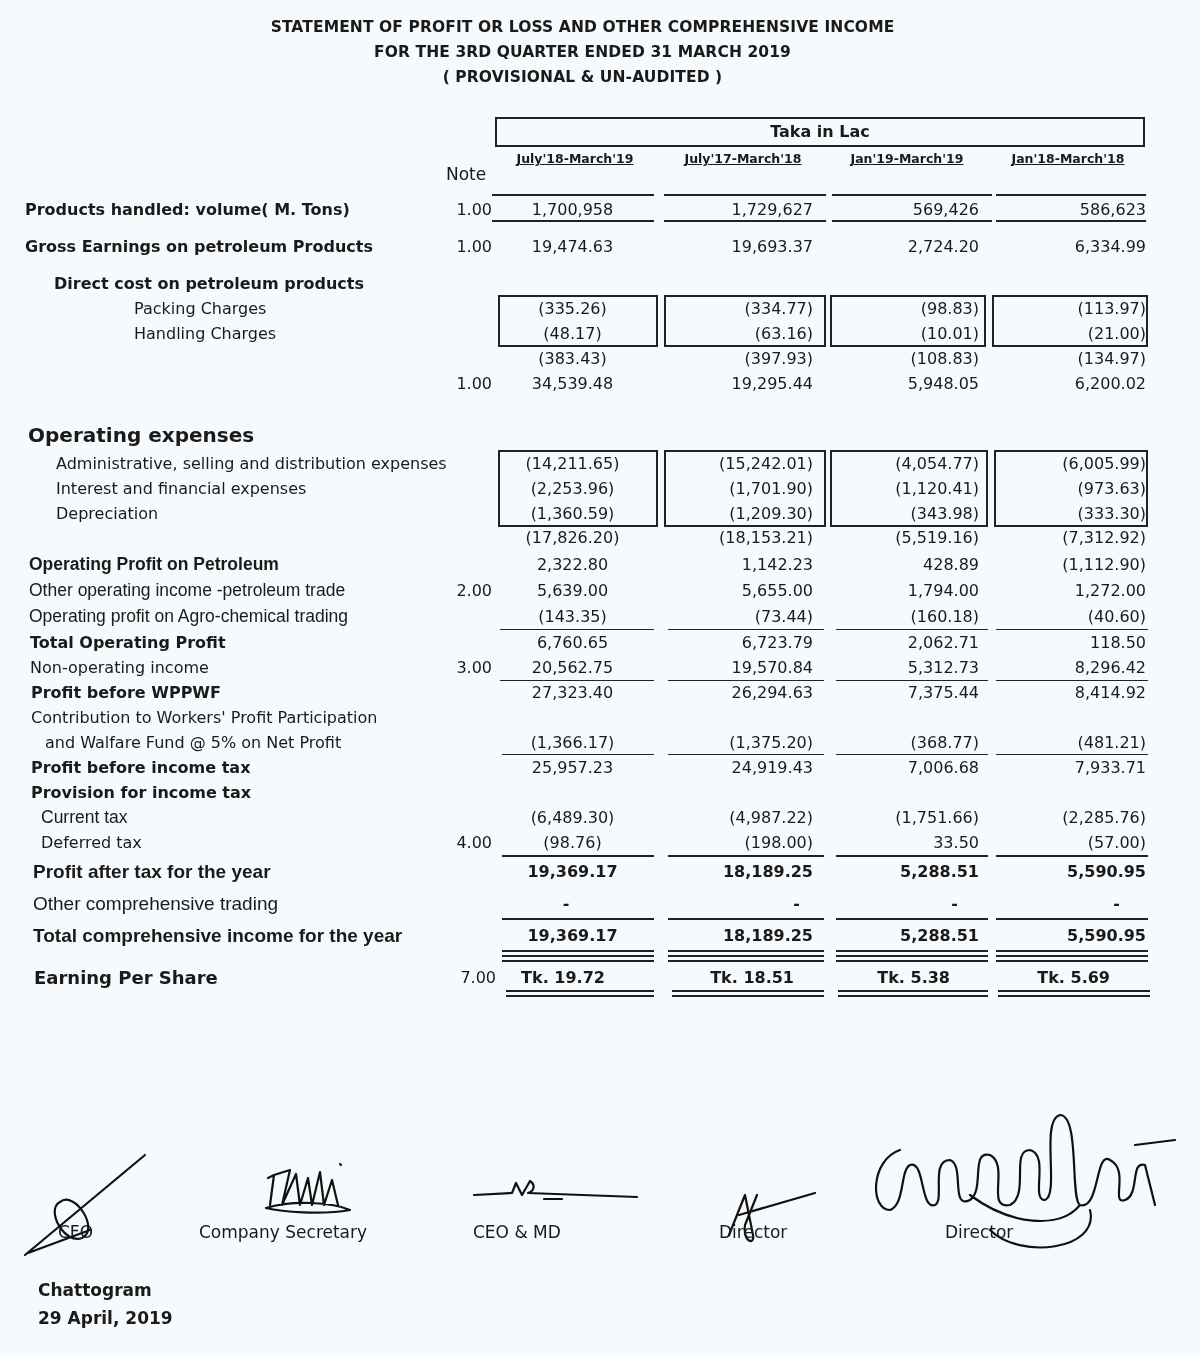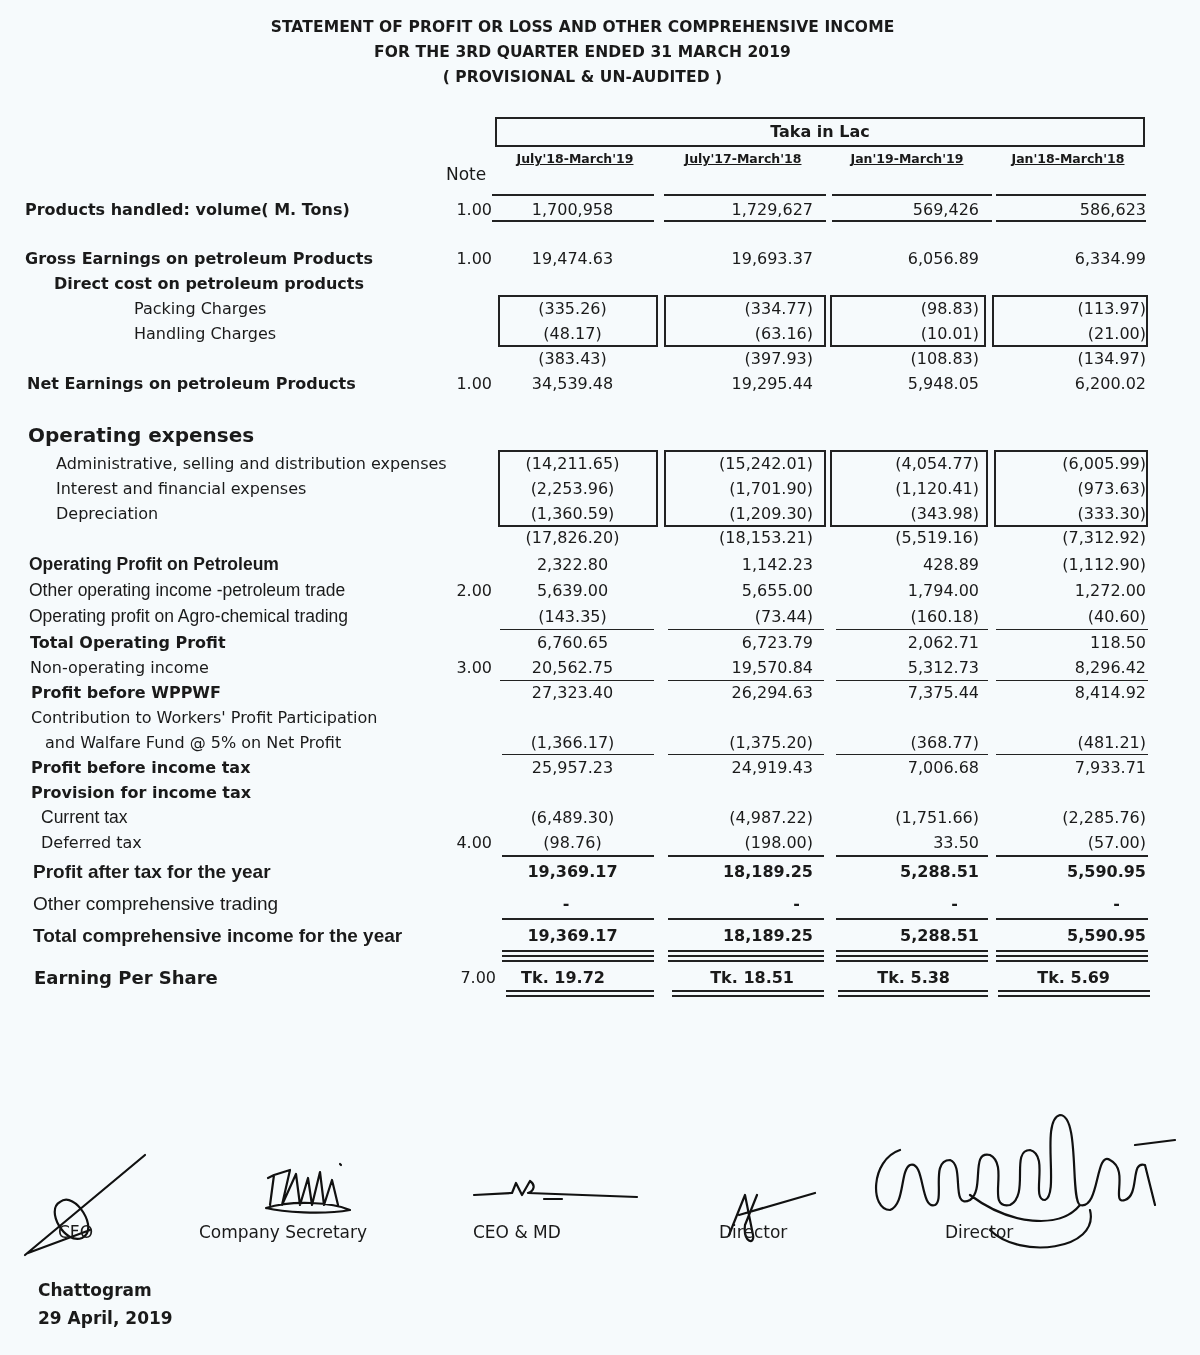--- a/index.html
+++ b/index.html
@@ -67,26 +67,26 @@
 
 <div class="row" style="top:197px">
   <span class="lbl b" style="left:25px">Products handled: volume( M. Tons)</span>
   <span class="note">1.00</span>
   <span class="val c0">1,700,958</span>
   <span class="val c1">1,729,627</span>
   <span class="val c2">569,426</span>
   <span class="val c3">586,623</span>
 </div>
 
-<div class="row" style="top:246px">
+<div class="row" style="top:234px">
   <span class="lbl b" style="left:25px">Gross Earnings on petroleum Products</span>
   <span class="note">1.00</span>
   <span class="val c0">19,474.63</span>
   <span class="val c1">19,693.37</span>
-  <span class="val c2">6,056.89</span>
+  <span class="val c2">2,724.20</span>
   <span class="val c3">6,334.99</span>
 </div>
 
 <div class="row" style="top:271px">
   <span class="lbl b" style="left:54px">Direct cost on petroleum products</span>
 </div>
 
 <div class="box" style="top:295px;left:498px;width:156px;height:48px"></div>
 <div class="box" style="top:295px;left:664px;width:158px;height:48px"></div>
 <div class="box" style="top:295px;left:830px;width:152px;height:48px"></div>
@@ -106,21 +106,20 @@
   <span class="val c2">(10.01)</span>
   <span class="val c3">(21.00)</span>
 </div>
 <div class="row" style="top:346px">
   <span class="val c0">(383.43)</span>
   <span class="val c1">(397.93)</span>
   <span class="val c2">(108.83)</span>
   <span class="val c3">(134.97)</span>
 </div>
 <div class="row" style="top:371px">
-  <span class="lbl b" style="left:27px">Net Earnings on petroleum Products</span>
   <span class="note">1.00</span>
   <span class="val c0">34,539.48</span>
   <span class="val c1">19,295.44</span>
   <span class="val c2">5,948.05</span>
   <span class="val c3">6,200.02</span>
 </div>
 
 <div class="row" style="top:423px">
   <span class="lbl b" style="left:28px;font-size:20px">Operating expenses</span>
 </div>

